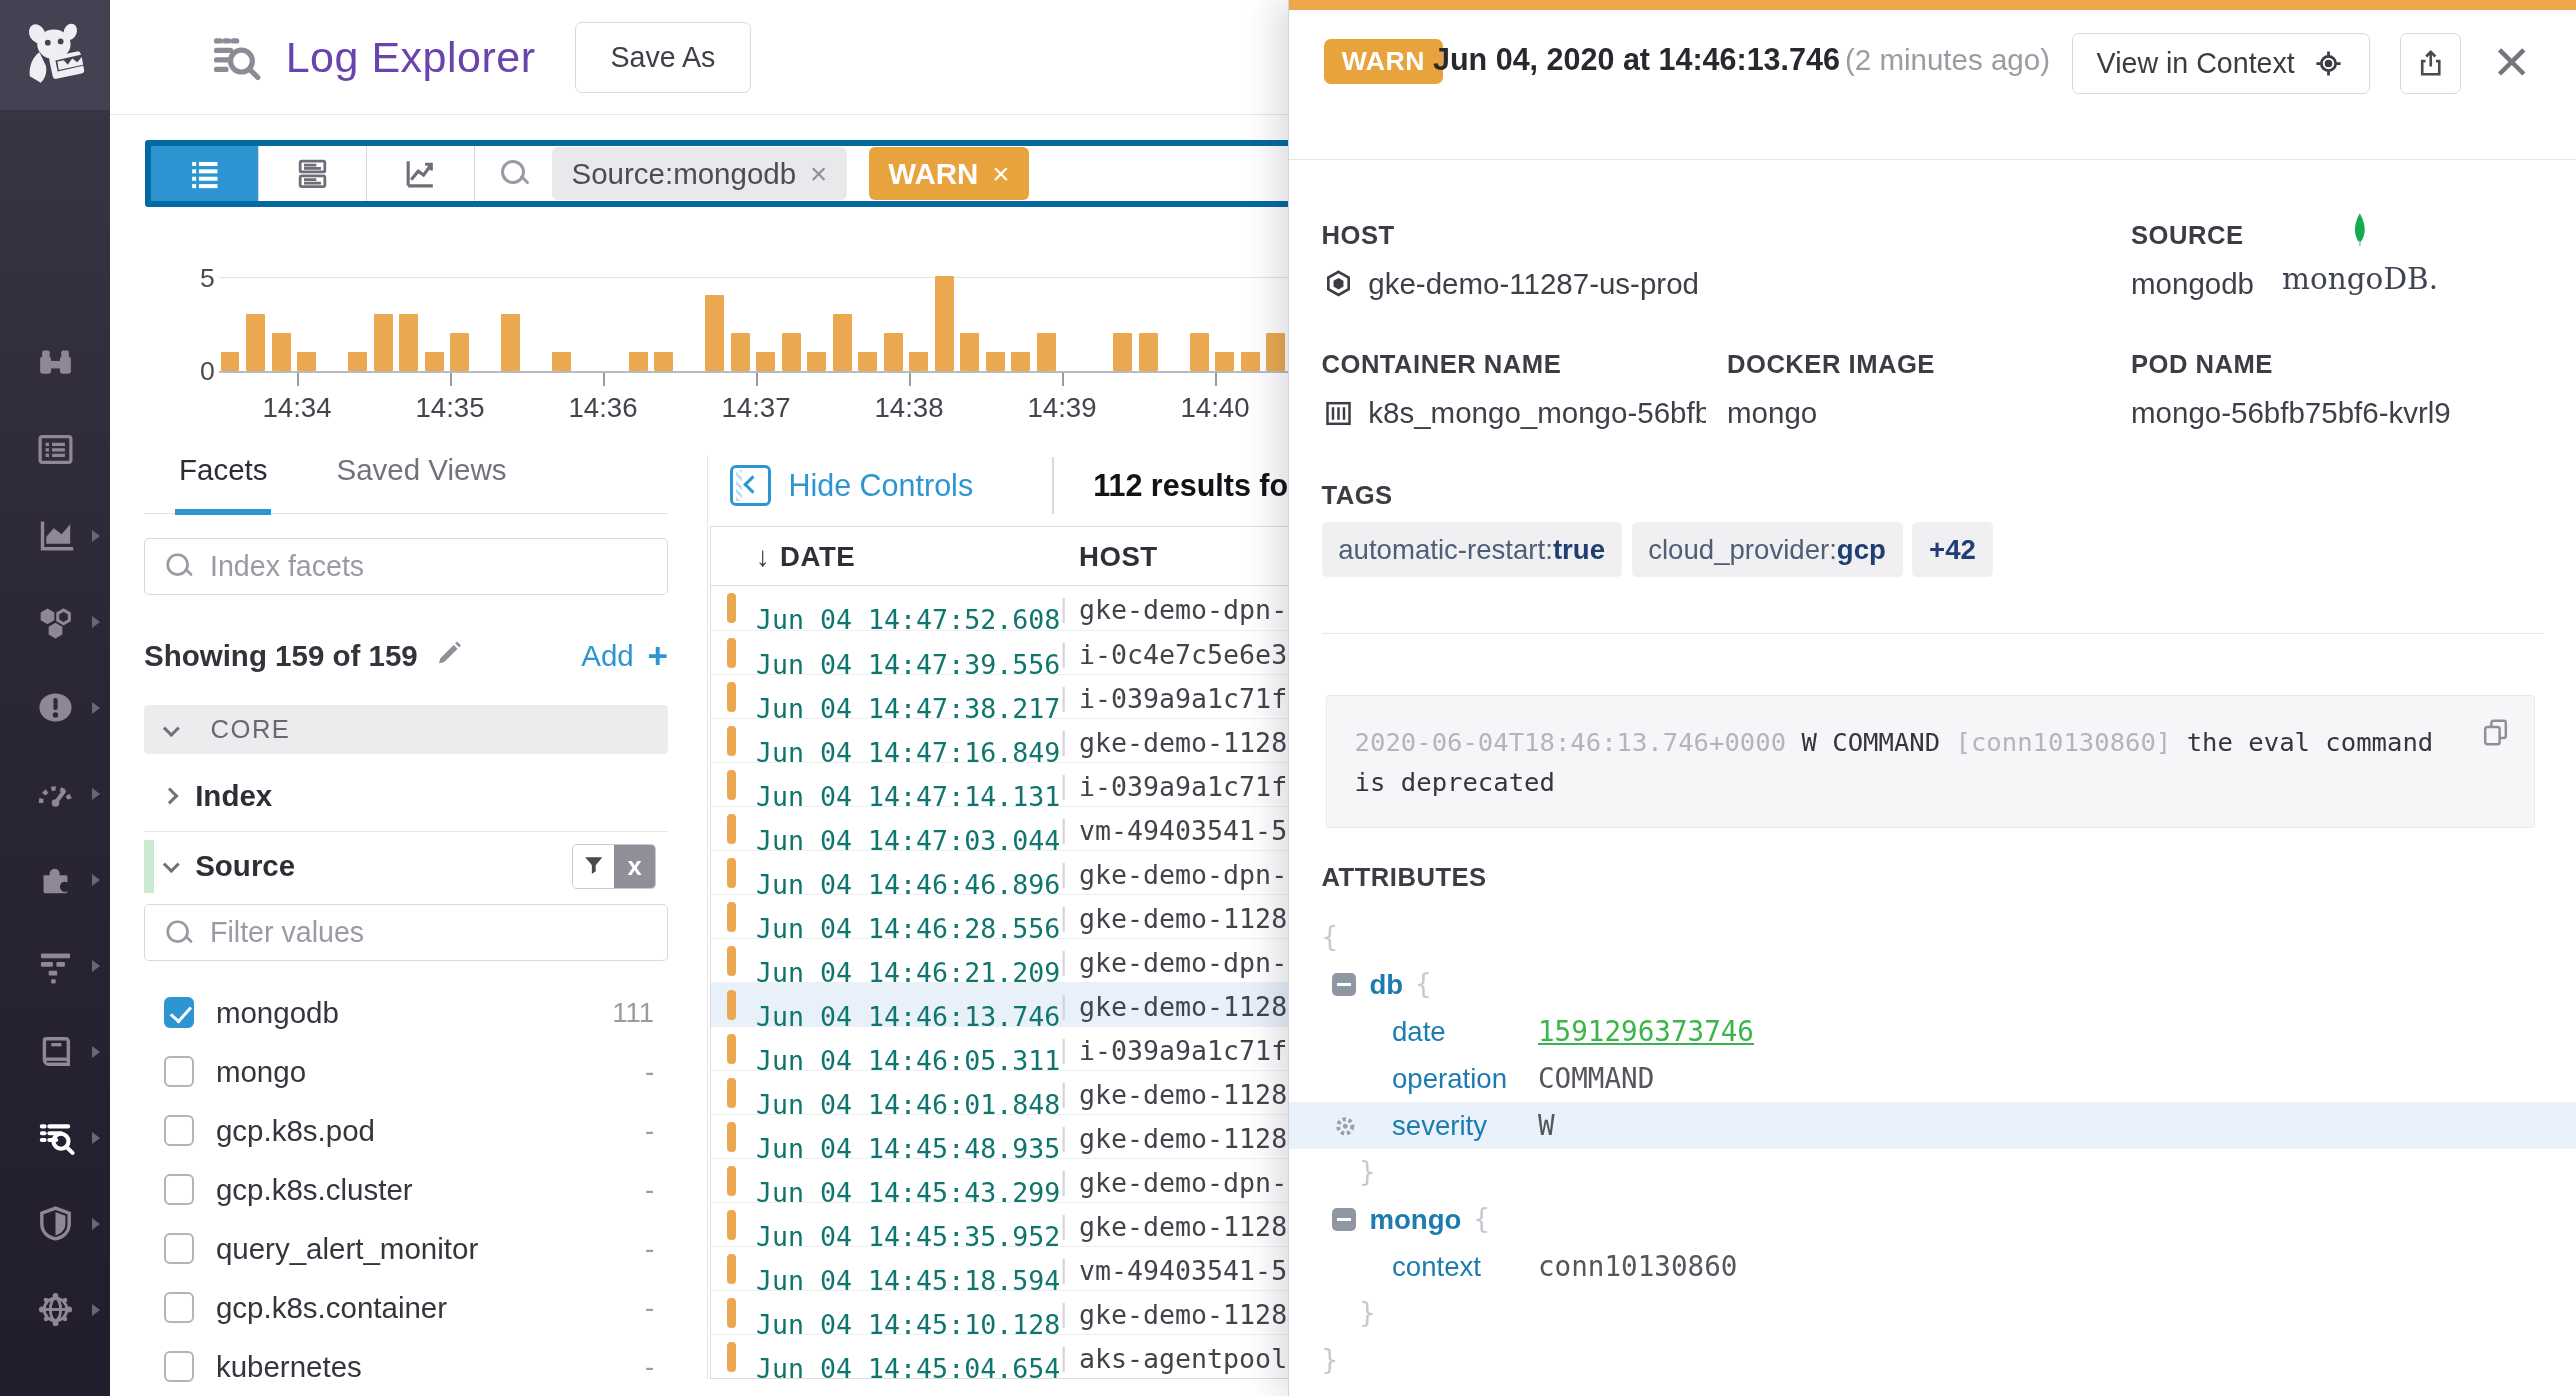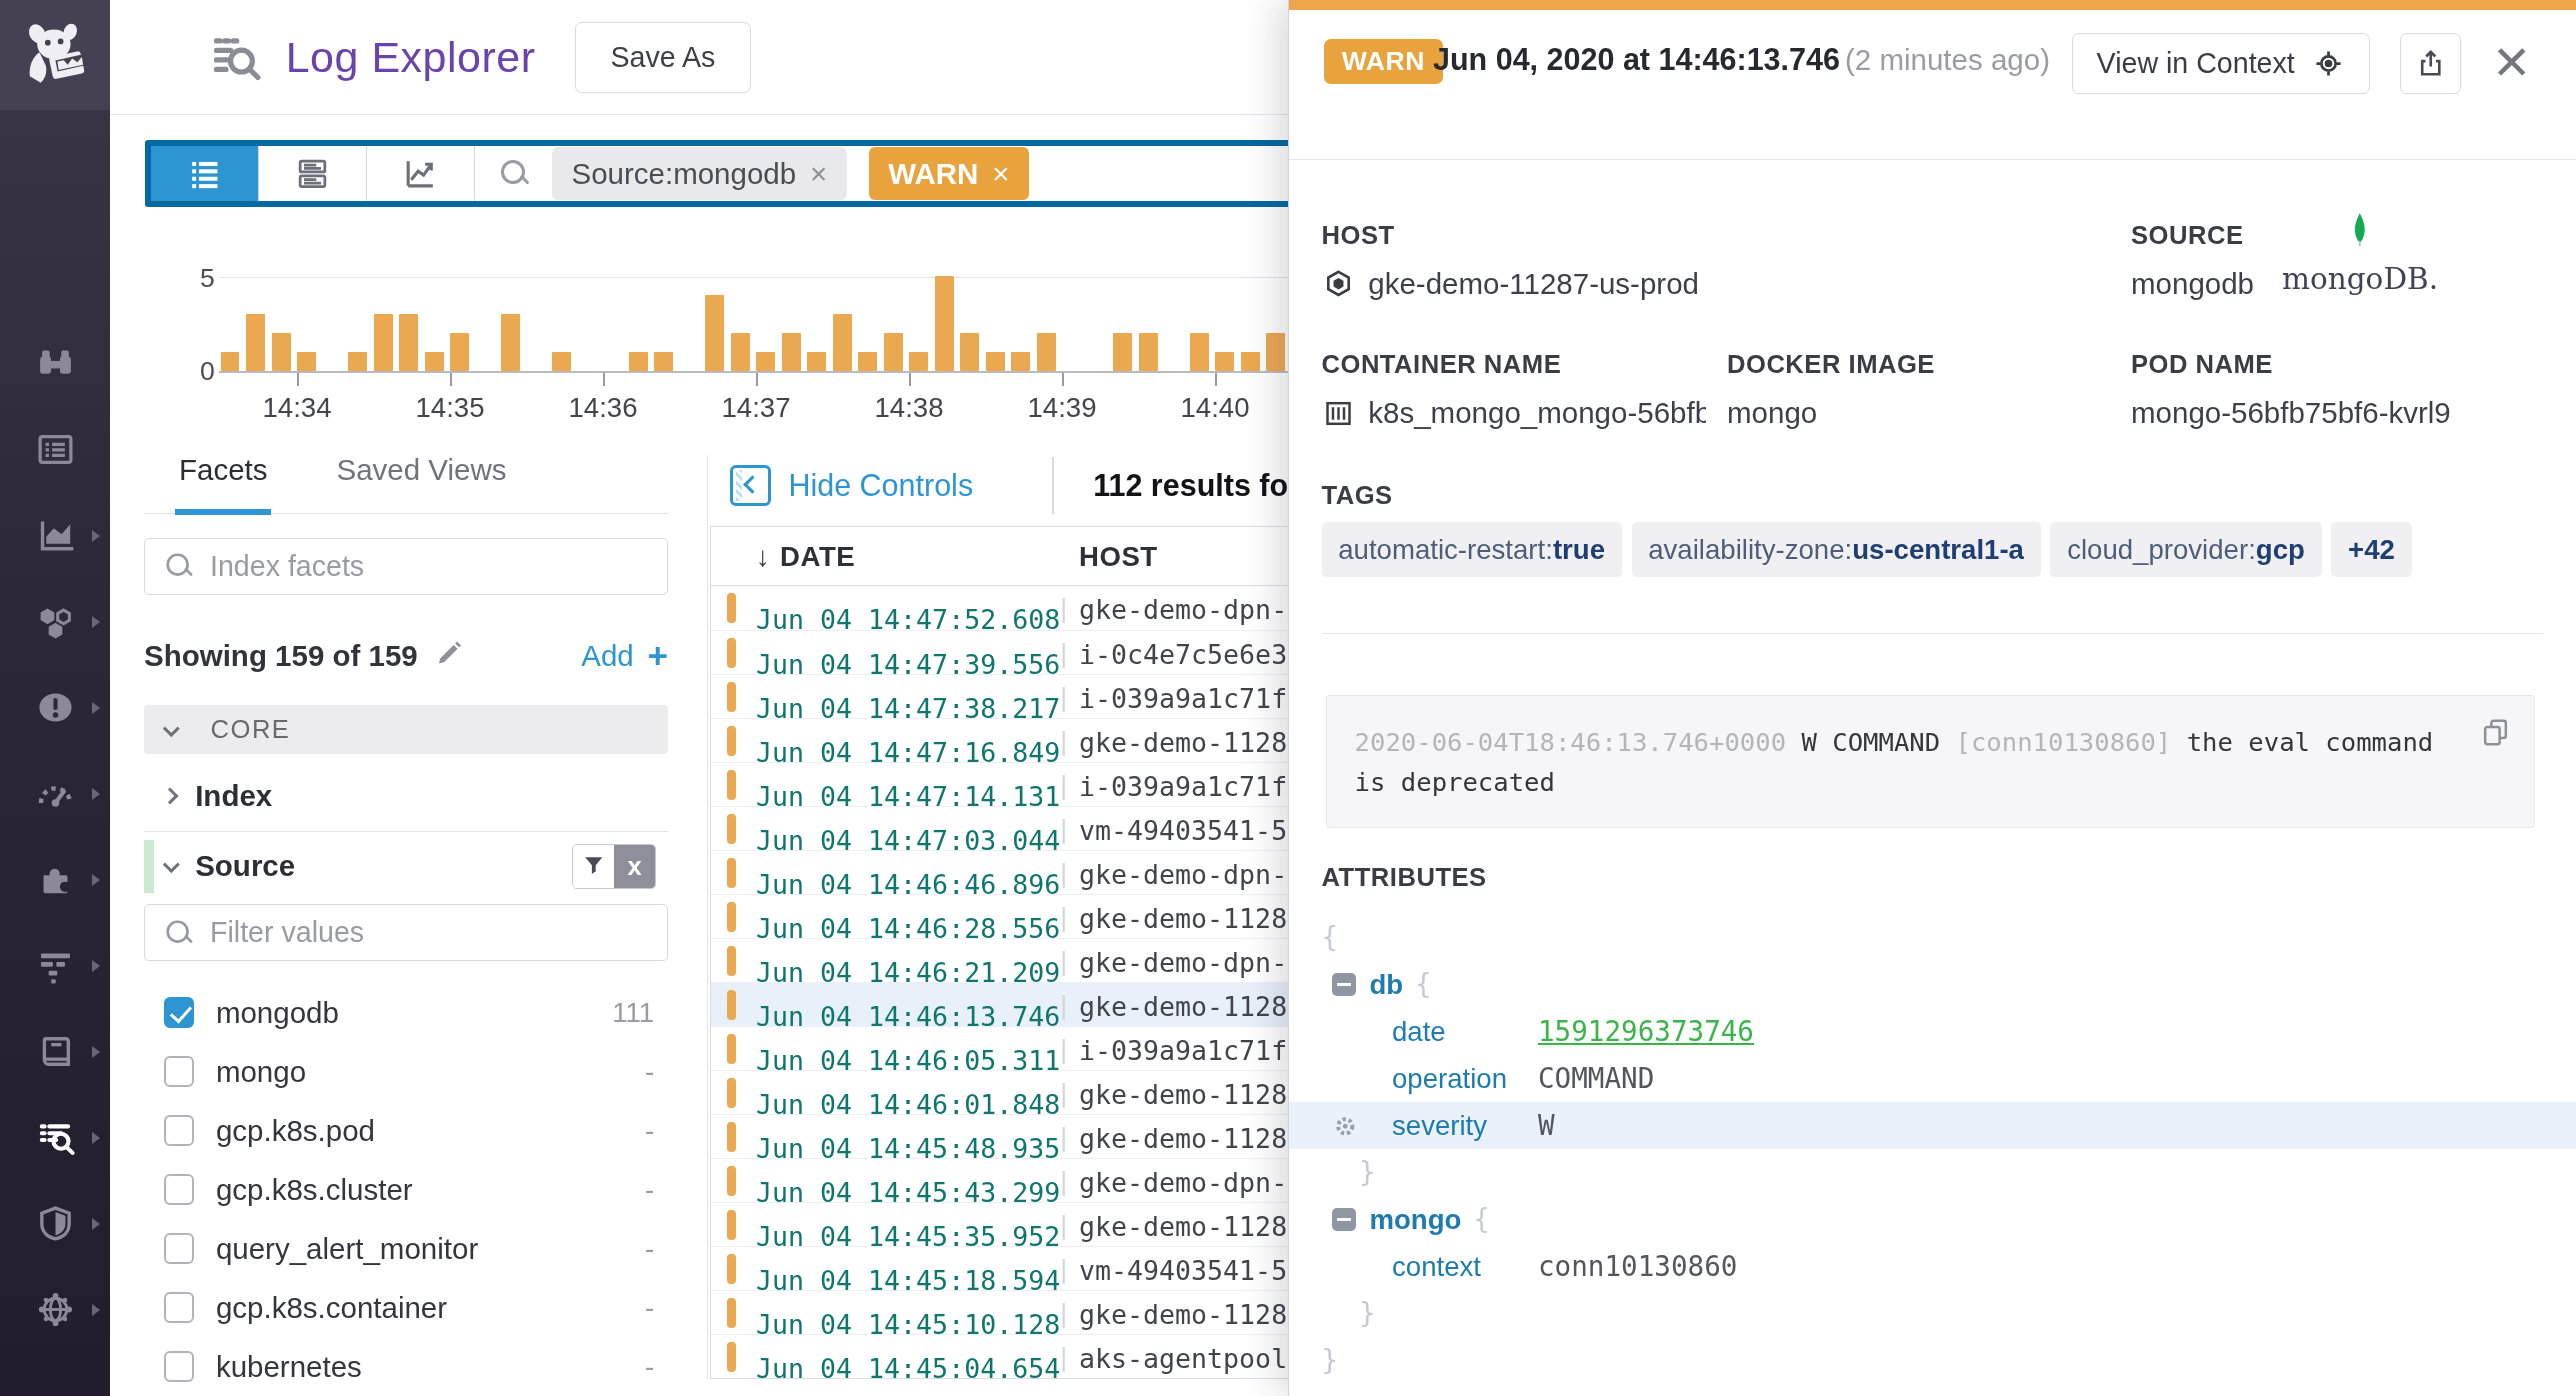--- a/index.html
+++ b/index.html
@@ -709,24 +709,20 @@
         </div>
       </div>
 
     <div class="tags-label">TAGS</div>
     <div class="tags-row" id="tags-row">
         <div class="tag">
           <span class="tkey">automatic-restart:</span>
           <span class="tval">true</span>
         </div>
         <div class="tag">
-          <span class="tkey">availability-zone:</span>
-          <span class="tval">us-central1-a</span>
-        </div>
-        <div class="tag">
           <span class="tkey">cloud_provider:</span>
           <span class="tval">gcp</span>
         </div>
         <div class="tag">
           <span class="tval">+42</span>
         </div>
       </div>
     <div class="panel-divider"></div>
 
     <div class="msgbox">

